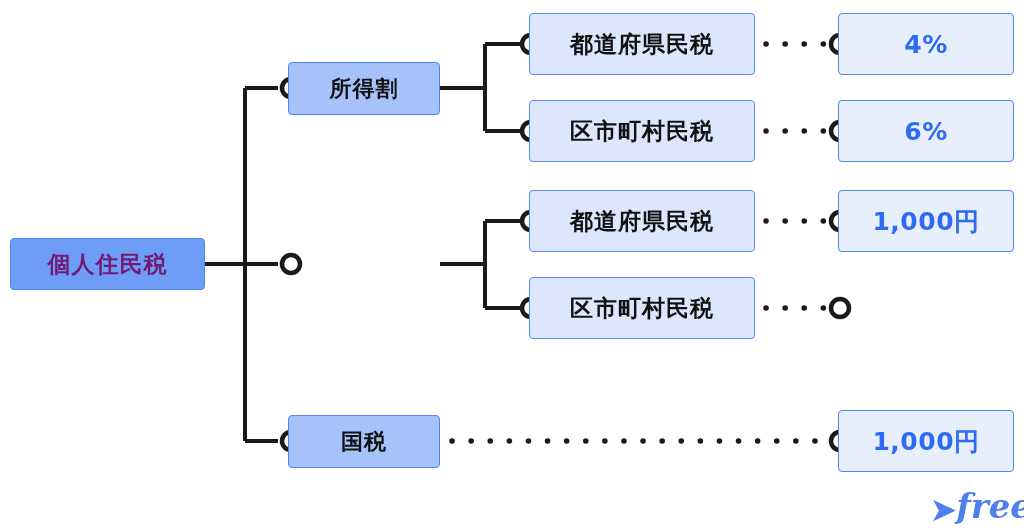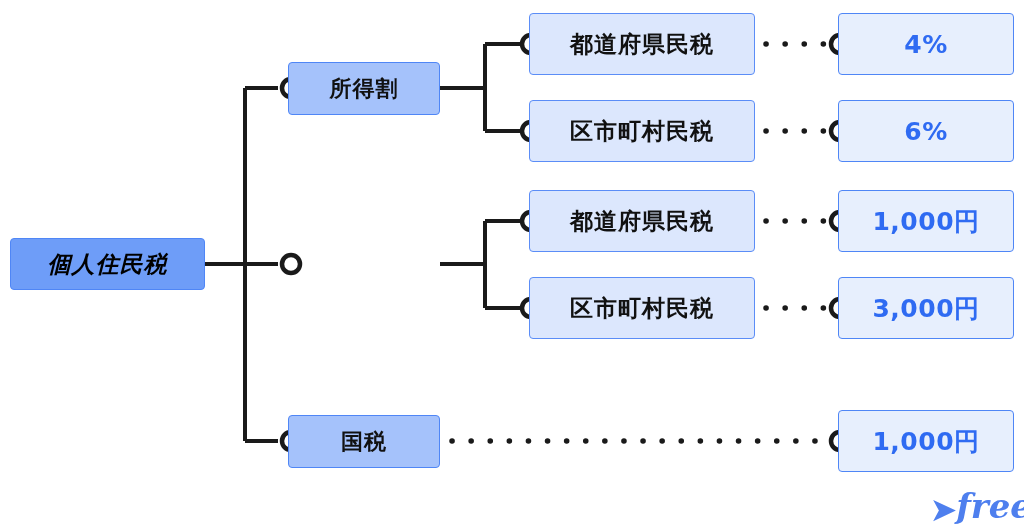--- a/index.html
+++ b/index.html
@@ -37,25 +37,24 @@
     align-items: center;
     justify-content: center;
     border-radius: 4px;
     white-space: nowrap;
   }
 
   
   .node-root {
     background: #6E9DF8;
     border: 1.5px solid #4F86F6;
-    color: #000000;
+    color: #701a75;
     font-weight: bold;
     font-size: 23px;
     letter-spacing: 1px;
-    font-style: italic;
   }
 
   
   .node-l2 {
     background: #A5C2FB;
     border: 1.5px solid #4F86F6;
     color: #111111;
     font-weight: bold;
     font-size: 22px;
     letter-spacing: 1px;
@@ -167,21 +166,20 @@
   <div class="node node-l3" style="left:529px; top:190px; width:226px; height:62px;">都道府県民税</div>
 
   <div class="node node-l3" style="left:529px; top:277px; width:226px; height:62px;">区市町村民税</div>
 
   <div class="node node-value" style="left:838px; top:13px; width:176px; height:62px;">4%</div>
 
   <div class="node node-value" style="left:838px; top:100px; width:176px; height:62px;">6%</div>
 
   <div class="node node-value" style="left:838px; top:190px; width:176px; height:62px;">1,000円</div>
 
-  <div class="node node-value" style="left:838px; top:277px; width:176px; height:62px;">3,000円</div>
 
   <div class="node node-value" style="left:838px; top:410px; width:176px; height:62px;">1,000円</div>
 
   <div class="watermark">
     <span class="arrow">➤</span><span>free</span>
   </div>
 
 </div>
 
 </body></html>

